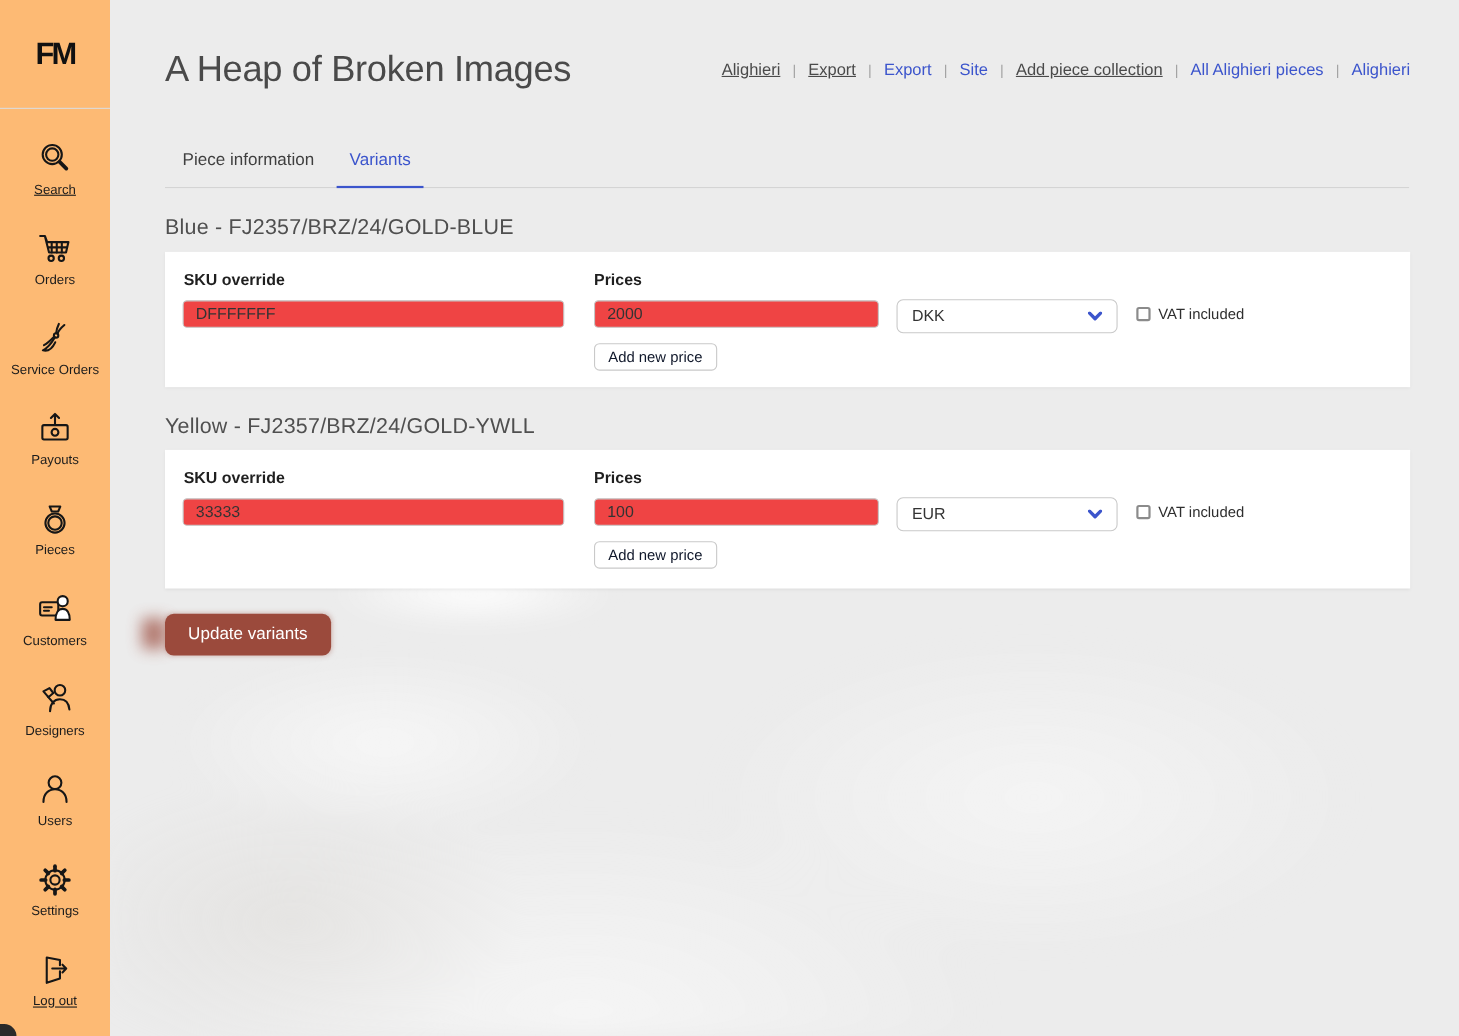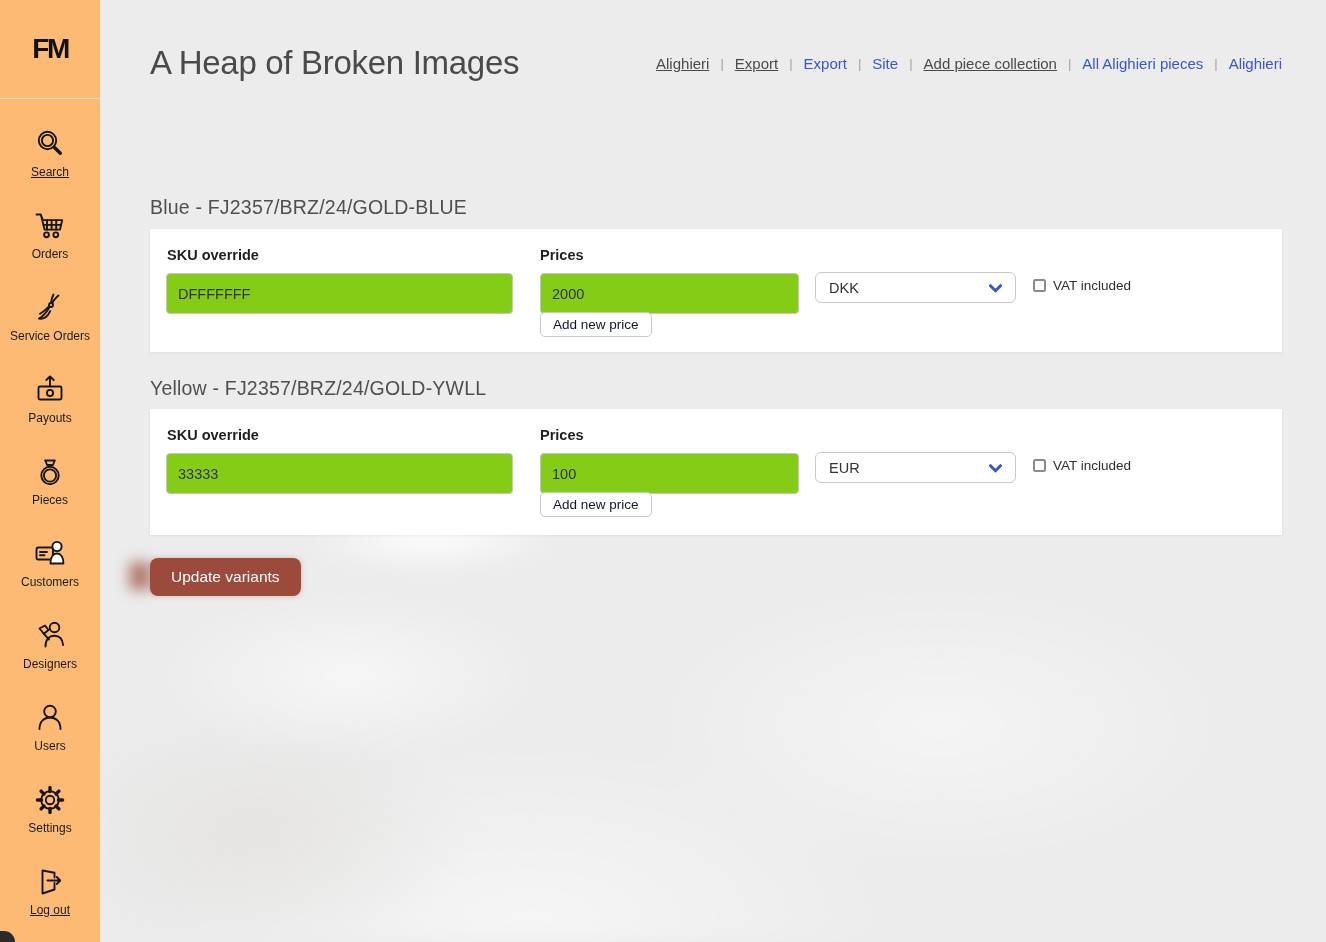--- a/index.html
+++ b/index.html
@@ -30,21 +30,21 @@
   .hl-blue { color:#3c55cc; text-decoration:none; }
   .hl-sep { color:#a2a2a2; font-size:13px; }
   
   .tabs { position:absolute; left:50px; right:45px; top:137px; border-bottom:1px solid #d4d4d4; display:flex; gap:20px; padding-left:16px; }
   .tab { padding:0 0 14px 0; font-size:15.5px; color:#3f3f3f; cursor:pointer; }
   .tab.active { color:#3c55cc; border-bottom:2px solid #3c55cc; margin-bottom:-1px; padding-left:12px; padding-right:12px; }
   
   .section-h { position:absolute; left:50px; font-size:19.5px; font-weight:400; color:#4f4f4f; letter-spacing:0.2px; }
   .card { position:absolute; left:50px; width:1132px; background:#ffffff; box-shadow:0 1px 3px rgba(0,0,0,0.06); z-index:3; }
   .fld-label { position:absolute; font-size:14.5px; font-weight:bold; color:#1f1f1f;text-align:center; }
-  .txt-input { position:absolute; height:41px; border:1px solid #c5c5c5; border-radius:4px; background:#84cc16; font-family:"Liberation Sans",sans-serif; font-size:14.5px; color:#333; padding:0 11px; outline:none; }
+  .txt-input { position:absolute; height:25px; border:1px solid #c5c5c5; border-radius:4px; background:#ef4444; font-family:"Liberation Sans",sans-serif; font-size:14.5px; color:#333; padding:0 11px; outline:none; }
   .sku-input { left:16px; top:44px; width:347px; }
   .price-input { left:390px; top:44px; width:259px; }
   .currency-select { position:absolute; left:665px; top:43px; width:201px; height:31px; border:1px solid #c9c9c9; border-radius:6px; background:#fff; display:flex; align-items:center; justify-content:space-between; padding:0 13px; font-size:14.5px; color:#333; cursor:pointer; }
   .vat-wrap { position:absolute; left:883px; top:49px; display:flex; align-items:center; gap:7px; cursor:pointer; }
   .checkbox { width:13px; height:13px; border:2px solid #8b8b8b; border-radius:2.5px; background:#fff; }
   .vat-label { font-size:13.5px; color:#2e2e2e; }
   .add-btn { position:absolute; left:390px; top:83px; border:1px solid #c9c9c9; border-radius:5px; background:#fff; font-family:"Liberation Sans",sans-serif; font-size:13.5px; color:#0f172a; padding:4px 12px; cursor:pointer; }
   #card-blue { top:229px; height:123px; }
   #card-yellow { top:409px; height:126px; }
   #heading-blue { top:196px; }
@@ -231,20 +231,24 @@
     <span class="hl-sep">|</span>
     <a class="hl-blue">Site</a>
     <span class="hl-sep">|</span>
     <a class="hl-dark">Add piece collection</a>
     <span class="hl-sep">|</span>
     <a class="hl-blue">All Alighieri pieces</a>
     <span class="hl-sep">|</span>
     <a class="hl-blue">Alighieri</a>
   </div>
 
+  <div class="tabs">
+    <div class="tab">Piece information</div>
+    <div class="tab active">Variants</div>
+  </div>
 
   <div class="section-h" id="heading-blue">Blue - FJ2357/BRZ/24/GOLD-BLUE</div>
   <div class="card" id="card-blue">
     <span class="fld-label" style="left:17px; top:18px;">SKU override</span>
     <input class="txt-input sku-input" value="DFFFFFFF" style="">
     <span class="fld-label" style="left:390px; top:18px;">Prices</span>
     <input class="txt-input price-input" value="2000" style="">
     <div class="currency-select">
       <span>DKK</span>
       <span><svg class="chev" viewBox="0 0 13 9">

